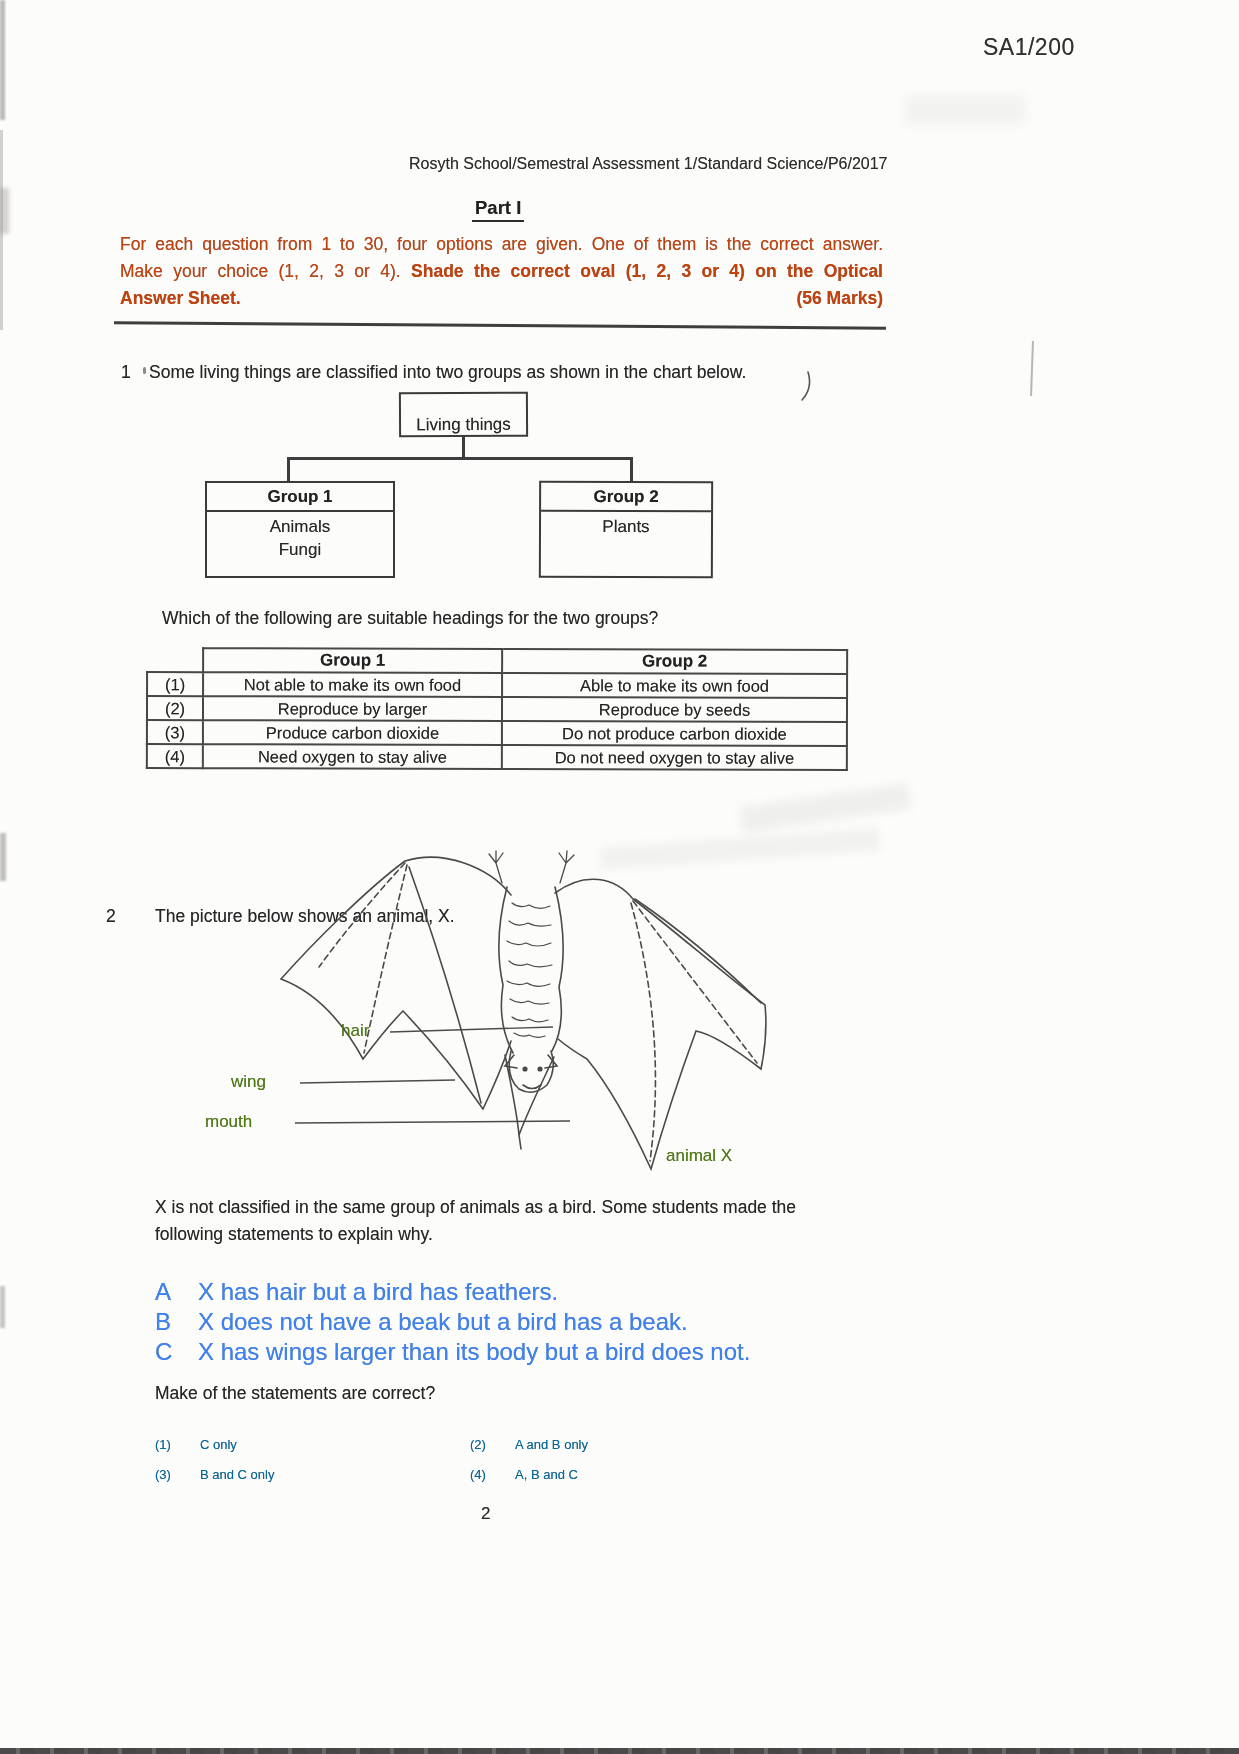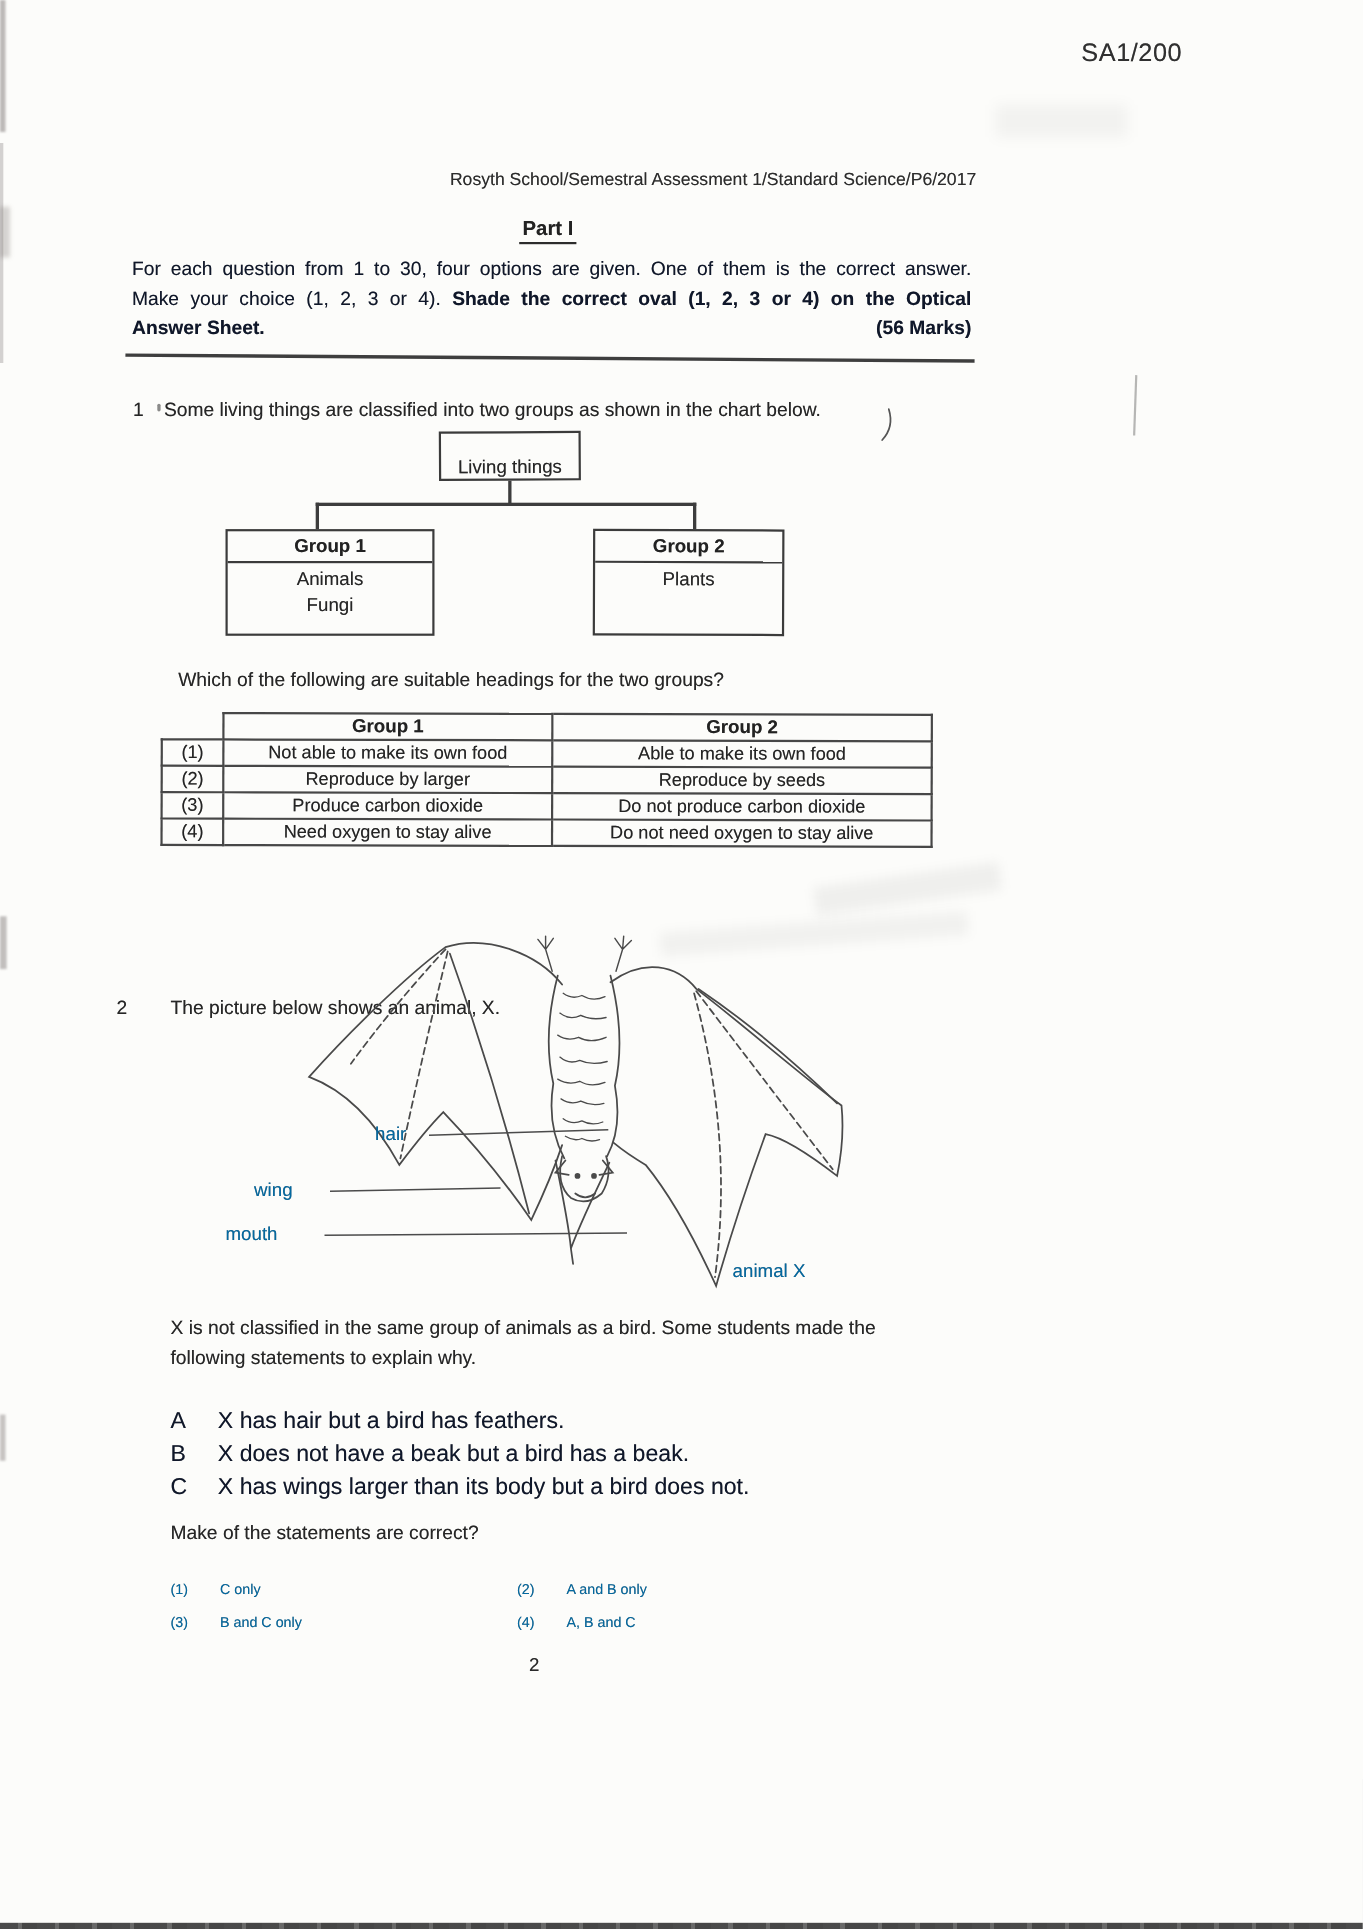--- a/index.html
+++ b/index.html
@@ -7,39 +7,39 @@
   #page{position:relative;width:1239px;height:1754px;margin:0 auto;background:#fcfcfa;
         color:#272727;overflow:hidden;text-shadow:0 0 .5px rgba(40,40,40,.5)}
   .abs{position:absolute}
   .t{font-size:17.5px;line-height:27px;color:#262626}
   .sm{font-size:17px;color:#2a2a2a}
   .bold{font-weight:bold}
   
   .doc-code{font-size:23px;letter-spacing:.5px;color:#303030}
   .hdr{font-size:16px;color:#2c2c2c}
   .part-title{font-size:18.5px;font-weight:bold;border-bottom:2.5px solid #2c2c2c;padding:0 3px 1px;color:#222}
-  .instr{width:763px;font-size:17.5px;line-height:27px;color:#0f172a}
+  .instr{width:763px;font-size:17.5px;line-height:27px;color:#c2410c}
   .jline{text-align:justify;text-align-last:justify}
   .divider{height:3px;background:#2e2e2e;transform:rotate(.4deg);opacity:.92}
   
   .cbox{position:absolute;border:2.5px solid #3b3b3b;display:flex;align-items:flex-end;justify-content:center;
         font-size:17px;color:#262626;background:transparent}
   .conn{position:absolute;background:#3d3d3d}
   .gbox{position:absolute;border:2.5px solid #3b3b3b}
   .gbox-head{height:29px;line-height:28px;text-align:center;font-weight:bold;font-size:17px;
              border-bottom:2.5px solid #3b3b3b;color:#222}
   .gbox-body{padding-top:3px;text-align:center;font-size:17px;line-height:23px;color:#262626}
   
   .q1-table{border-collapse:collapse;font-size:16.5px;color:#242424;transform:rotate(.15deg)}
   .q1-table th,.q1-table td{border:2px solid #474747;text-align:center;height:24px;padding:0 4px}
   .q1-table th{font-size:17px;color:#222}
   .q1-table .noborder{border:none}
   
-  .figlabel{font-size:17px;color:#0369a1}
-  .stmt-row{line-height:30px;font-size:21px;color:#0f172a}
+  .figlabel{font-size:17px;color:#4d7c0f}
+  .stmt-row{line-height:30px;font-size:24px;color:#3b82f6}
   .stmt-letter{display:inline-block;width:43px}
   .opt-num{display:inline-block;width:45px}
   .opts{display:grid;grid-template-columns:315px auto;line-height:30px;font-size:13px;color:#0369a1}
   
   .smudge{position:absolute;pointer-events:none}
   .bottom-bar{position:absolute;left:0;bottom:0;width:100%;height:6px;
       background:repeating-linear-gradient(90deg,#2b2b2b 0 16px,#4f4f4f 16px 20px,#262626 20px 34px);opacity:.85}
 </style>
 </head>
 <body>

